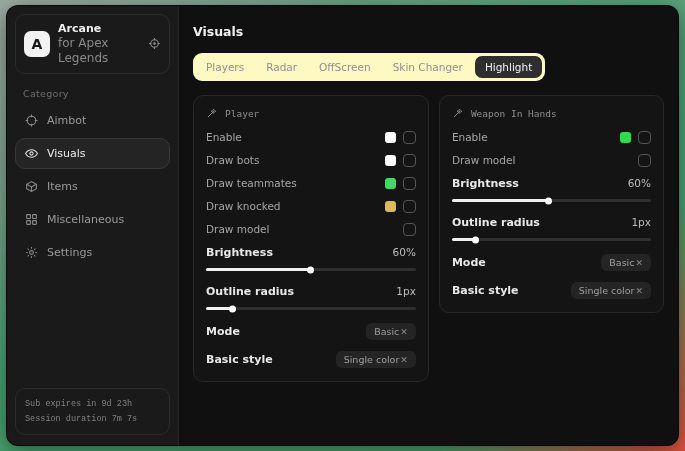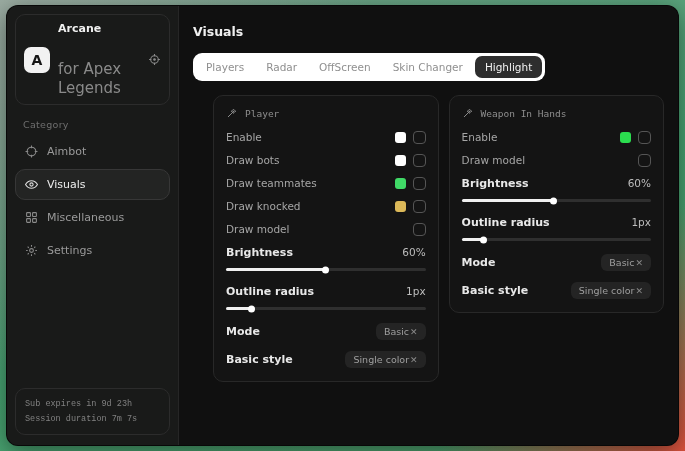--- a/index.html
+++ b/index.html
@@ -24,50 +24,50 @@
   .side-header{
     border:1px solid #2c2c2c; border-radius:10px; padding:7px 8px;
     display:flex; align-items:center; gap:8px;
   }
   .logo{
     width:26px; height:26px; border-radius:7px; background:#f2f2f2; color:#161616;
     font-weight:bold; font-size:14px; display:flex; align-items:center; justify-content:center;
   }
   .app-meta{ flex:1; line-height:1.25; }
   .app-name{ color:#f0f0f0; font-size:11px; font-weight:bold; }
-  .app-sub{ color:#8a8a8a; font-size:15px;margin-top:24px; }
+  .app-sub{ color:#8a8a8a; font-size:12px; }
   .icon{ display:inline-flex; color:#8a8a8a; }
   .icon svg{ display:block; }
   .category{ color:#6e6e6e; font-size:9.5px; margin:14px 0 6px 8px; letter-spacing:.3px; }
   .nav{ display:flex; flex-direction:column; gap:2px; }
   .nav-item{
     display:flex; align-items:flex-end; gap:9px; padding:8px 9px; border-radius:10px;
     color:#9a9a9a; font-size:11px; border:1px solid transparent; cursor:default;
   }
   .nav-item.active{ background:#232423; border-color:#373737; color:#ededed; }
   .nav-item.active .icon{ color:#dcdcdc; }
   .side-footer{
     margin-top:auto; border:1px solid #2c2c2c; border-radius:10px; padding:8px 9px;
     font-family:Liberation Mono, monospace;
     color:#818181; font-size:8.5px; line-height:1.7;
   }
   
   .main{ flex:1; background:#101010; padding:14px 14px 0 14px; overflow:hidden; }
   .page-title{ color:#f0f0f0; font-size:12.5px; font-weight:bold; margin:4px 0 14px 0; }
   .tabbar{
-    display:inline-flex; align-items:center; gap:2px; background:#ffffff;
+    display:inline-flex; align-items:center; gap:2px; background:#fef9c3;
     border-radius:9px; padding:3px;
   }
   .tab{ color:#8f8f8f; font-size:10.5px; padding:5px 10px; border-radius:7px; cursor:default; white-space:nowrap; }
   .tab.active{ background:#2e2e2e; color:#f2f2f2; }
   .panels{ display:flex; align-items:flex-start; gap:10px; margin-top:14px; }
   .panel{
     background:#141414; border:1px solid #282828; border-radius:10px; padding:11px 12px 13px 12px;
   }
-  .panel-player{ width:241px;margin-left:20px; }
+  .panel-player{ width:241px; }
   .panel-weapon{ width:230px; }
   .panel-head{
     display:flex; align-items:center; gap:7px; color:#8f8f8f;
     font-family:"DejaVu Sans Mono","Liberation Mono",monospace; font-size:9.5px;
     margin-bottom:11px;
   }
   .row{ display:flex; align-items:center; margin-bottom:9px; min-height:14px; }
   .row:last-child{ margin-bottom:0; }
   .t-label{ color:#a6a6a6; font-size:10.5px; }
   .b-label{ color:#e8e8e8; font-size:11px; font-weight:600; }
@@ -130,20 +130,30 @@
           <svg width="13" height="13" viewBox="0 0 24 24" fill="none" stroke="currentColor" stroke-width="2">
             <path d="M1 12s4-7 11-7 11 7 11 7-4 7-11 7S1 12 1 12z"></path>
               <circle cx="12" cy="12" r="3"></circle>
           </svg>
         </span>
         <span>Visuals</span>
       </div>
       <div class="nav-item">
         <span class="icon">
           <svg width="13" height="13" viewBox="0 0 24 24" fill="none" stroke="currentColor" stroke-width="2">
+            <path d="M21 16V8l-9-5-9 5v8l9 5 9-5z"></path>
+              <path d="M3.3 7.9 12 12.8l8.7-4.9"></path>
+              <line x1="12" y1="22" x2="12" y2="12.8"></line>
+          </svg>
+        </span>
+        <span>Items</span>
+      </div>
+      <div class="nav-item">
+        <span class="icon">
+          <svg width="13" height="13" viewBox="0 0 24 24" fill="none" stroke="currentColor" stroke-width="2">
             <rect x="3" y="3" width="7" height="7" rx="1"></rect>
               <rect x="14" y="3" width="7" height="7" rx="1"></rect>
             <rect x="3" y="14" width="7" height="7" rx="1"></rect>
               <rect x="14" y="14" width="7" height="7" rx="1"></rect>
           </svg>
         </span>
         <span>Miscellaneous</span>
       </div>
       <div class="nav-item">
         <span class="icon">

